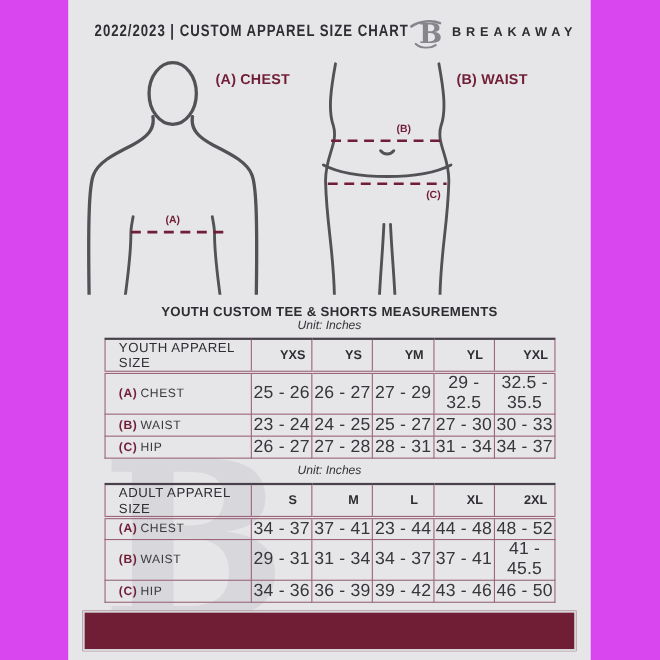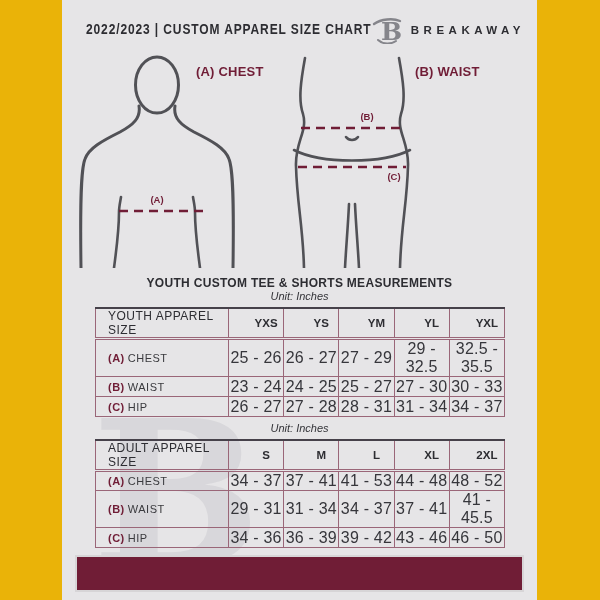--- a/index.html
+++ b/index.html
@@ -5,21 +5,21 @@
   :root{
     --maroon:#701d36;
     --page-bg:#e6e5e7;
     --ink:#2d2d32;
     --mauve:#6d4352;
     --table-border:#9a6678;
     --stroke-gray:#515156;
   }
   *{margin:0;padding:0;box-sizing:border-box;}
   body{width:600px;height:600px;background:#000;font-family:"Liberation Sans",sans-serif;overflow:hidden;}
-  .stage{position:relative;width:600px;height:600px;background:#eab308;}
+  .stage{position:relative;width:600px;height:600px;background:#d946ef;}
   .page{position:absolute;left:62px;top:0;width:475px;height:600px;background:var(--page-bg);overflow:hidden;}
 
   
   .doc-title{position:absolute;left:24px;top:20px;font-size:15px;font-weight:bold;color:var(--ink);
     letter-spacing:1.1px;white-space:nowrap;transform:scaleX(0.8);transform-origin:left center;}
   .brand{position:absolute;right:12px;top:15px;display:flex;align-items:center;gap:6px;}
   .brand-name{font-size:11.5px;font-weight:bold;letter-spacing:4.5px;color:var(--ink);}
 
   
   .torso-svg{position:absolute;left:14px;top:54px;}
@@ -177,21 +177,21 @@
           <th>L</th>
           <th>XL</th>
           <th>2XL</th>
         </tr>
       </thead>
       <tbody>
         <tr>
           <td class="lbl"><span class="key">(A)</span><span>CHEST</span></td>
           <td>34 - 37</td>
           <td>37 - 41</td>
-          <td>41 - 53</td>
+          <td>23 - 44</td>
           <td>44 - 48</td>
           <td>48 - 52</td>
         </tr>
         <tr>
           <td class="lbl"><span class="key">(B)</span><span>WAIST</span></td>
           <td>29 - 31</td>
           <td>31 - 34</td>
           <td>34 - 37</td>
           <td>37 - 41</td>
           <td>41 - 45.5</td>

